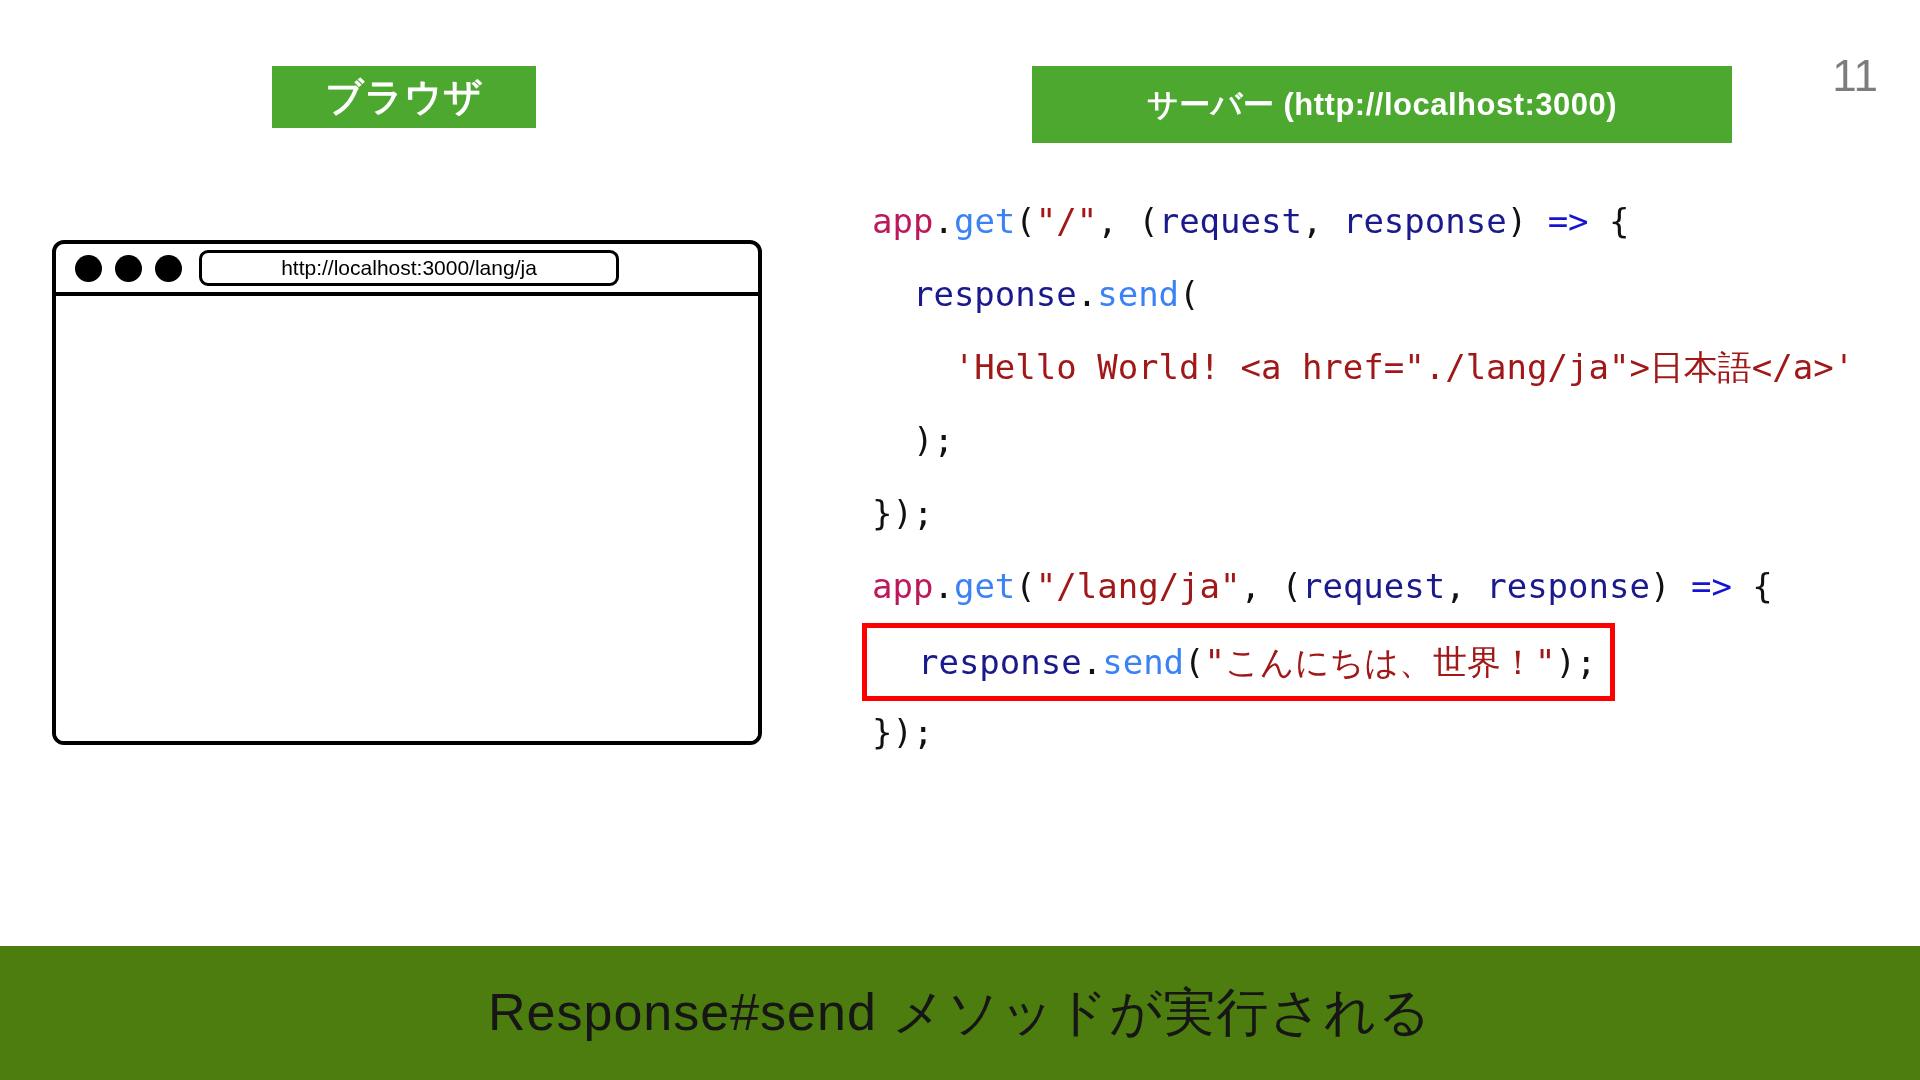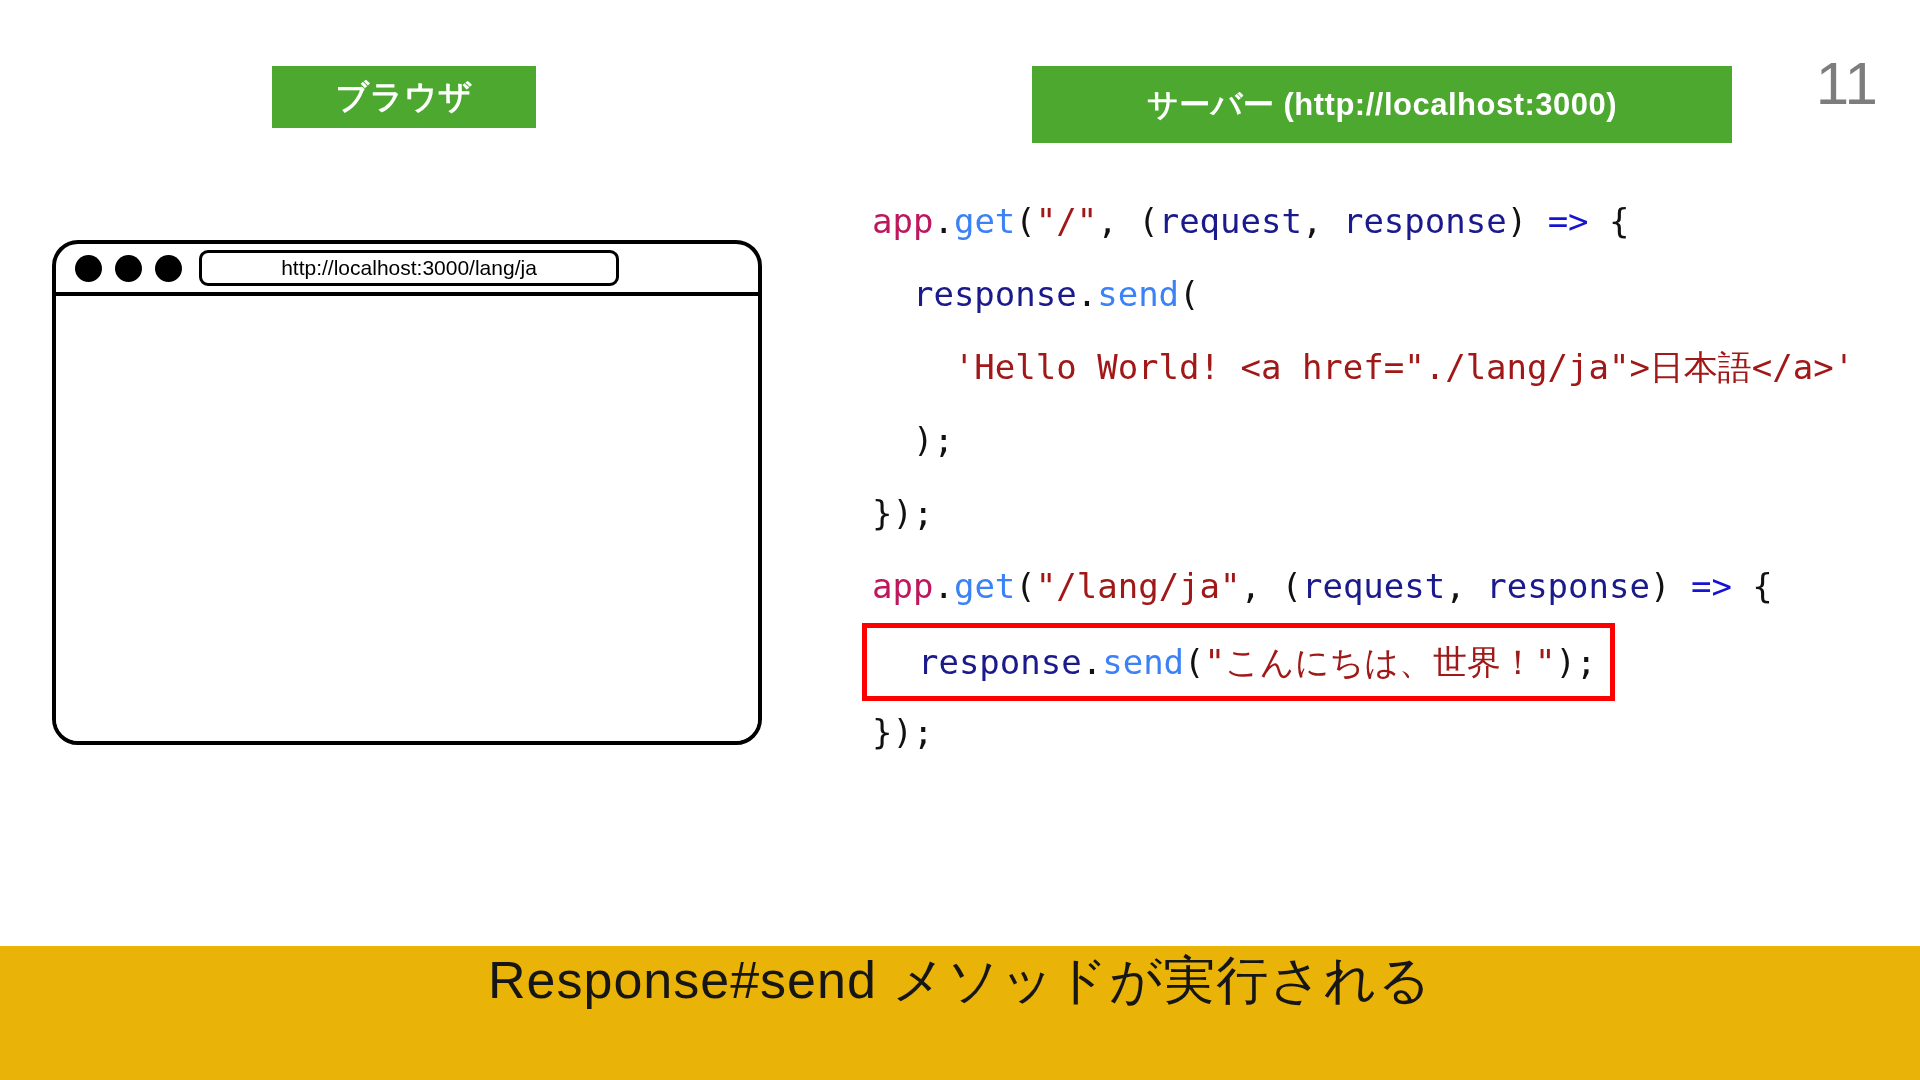--- a/index.html
+++ b/index.html
@@ -27,50 +27,50 @@
     justify-content: center;
     font-weight: bold;
     letter-spacing: 0.5px;
     white-space: nowrap;
   }
   #banner-browser {
     left: 272px;
     top: 66px;
     width: 264px;
     height: 62px;
-    font-size: 33px;
+    font-size: 38px;
   }
   #banner-server {
     left: 1032px;
     top: 66px;
     width: 700px;
     height: 77px;
     font-size: 31px;
   }
 
   
   #page-number {
     position: absolute;
     right: 42px;
     top: 54px;
-    font-size: 60px;
+    font-size: 44px;
     color: #7d7d7d;
     font-weight: 400;
     line-height: 1;
   }
 
   
   #browser-window {
     position: absolute;
     left: 52px;
     top: 240px;
     width: 710px;
     height: 505px;
     border: 4px solid #000000;
-    border-radius: 26px;
+    border-radius: 12px;
     background: #ffffff;
     box-sizing: border-box;
     overflow: hidden;
   }
   #browser-titlebar {
     position: relative;
     height: 52px;
     border-bottom: 4px solid #000000;
     display: flex;
     align-items: center;
@@ -143,23 +143,23 @@
   .t-arrow  { color: #1414D2; }   
   .t-punc   { color: #111111; }   
 
   
   #caption-bar {
     position: absolute;
     left: 0;
     top: 946px;
     width: 1920px;
     height: 134px;
-    background: #eab308;
+    background: #4d7c0f;
     display: flex;
-    align-items: flex-start;
+    align-items: center;
     justify-content: center;
   }
   #caption-text {
     font-size: 52px;
     color: #161616;
     letter-spacing: 1px;
     white-space: nowrap;
   }
 </style>
 </head>

